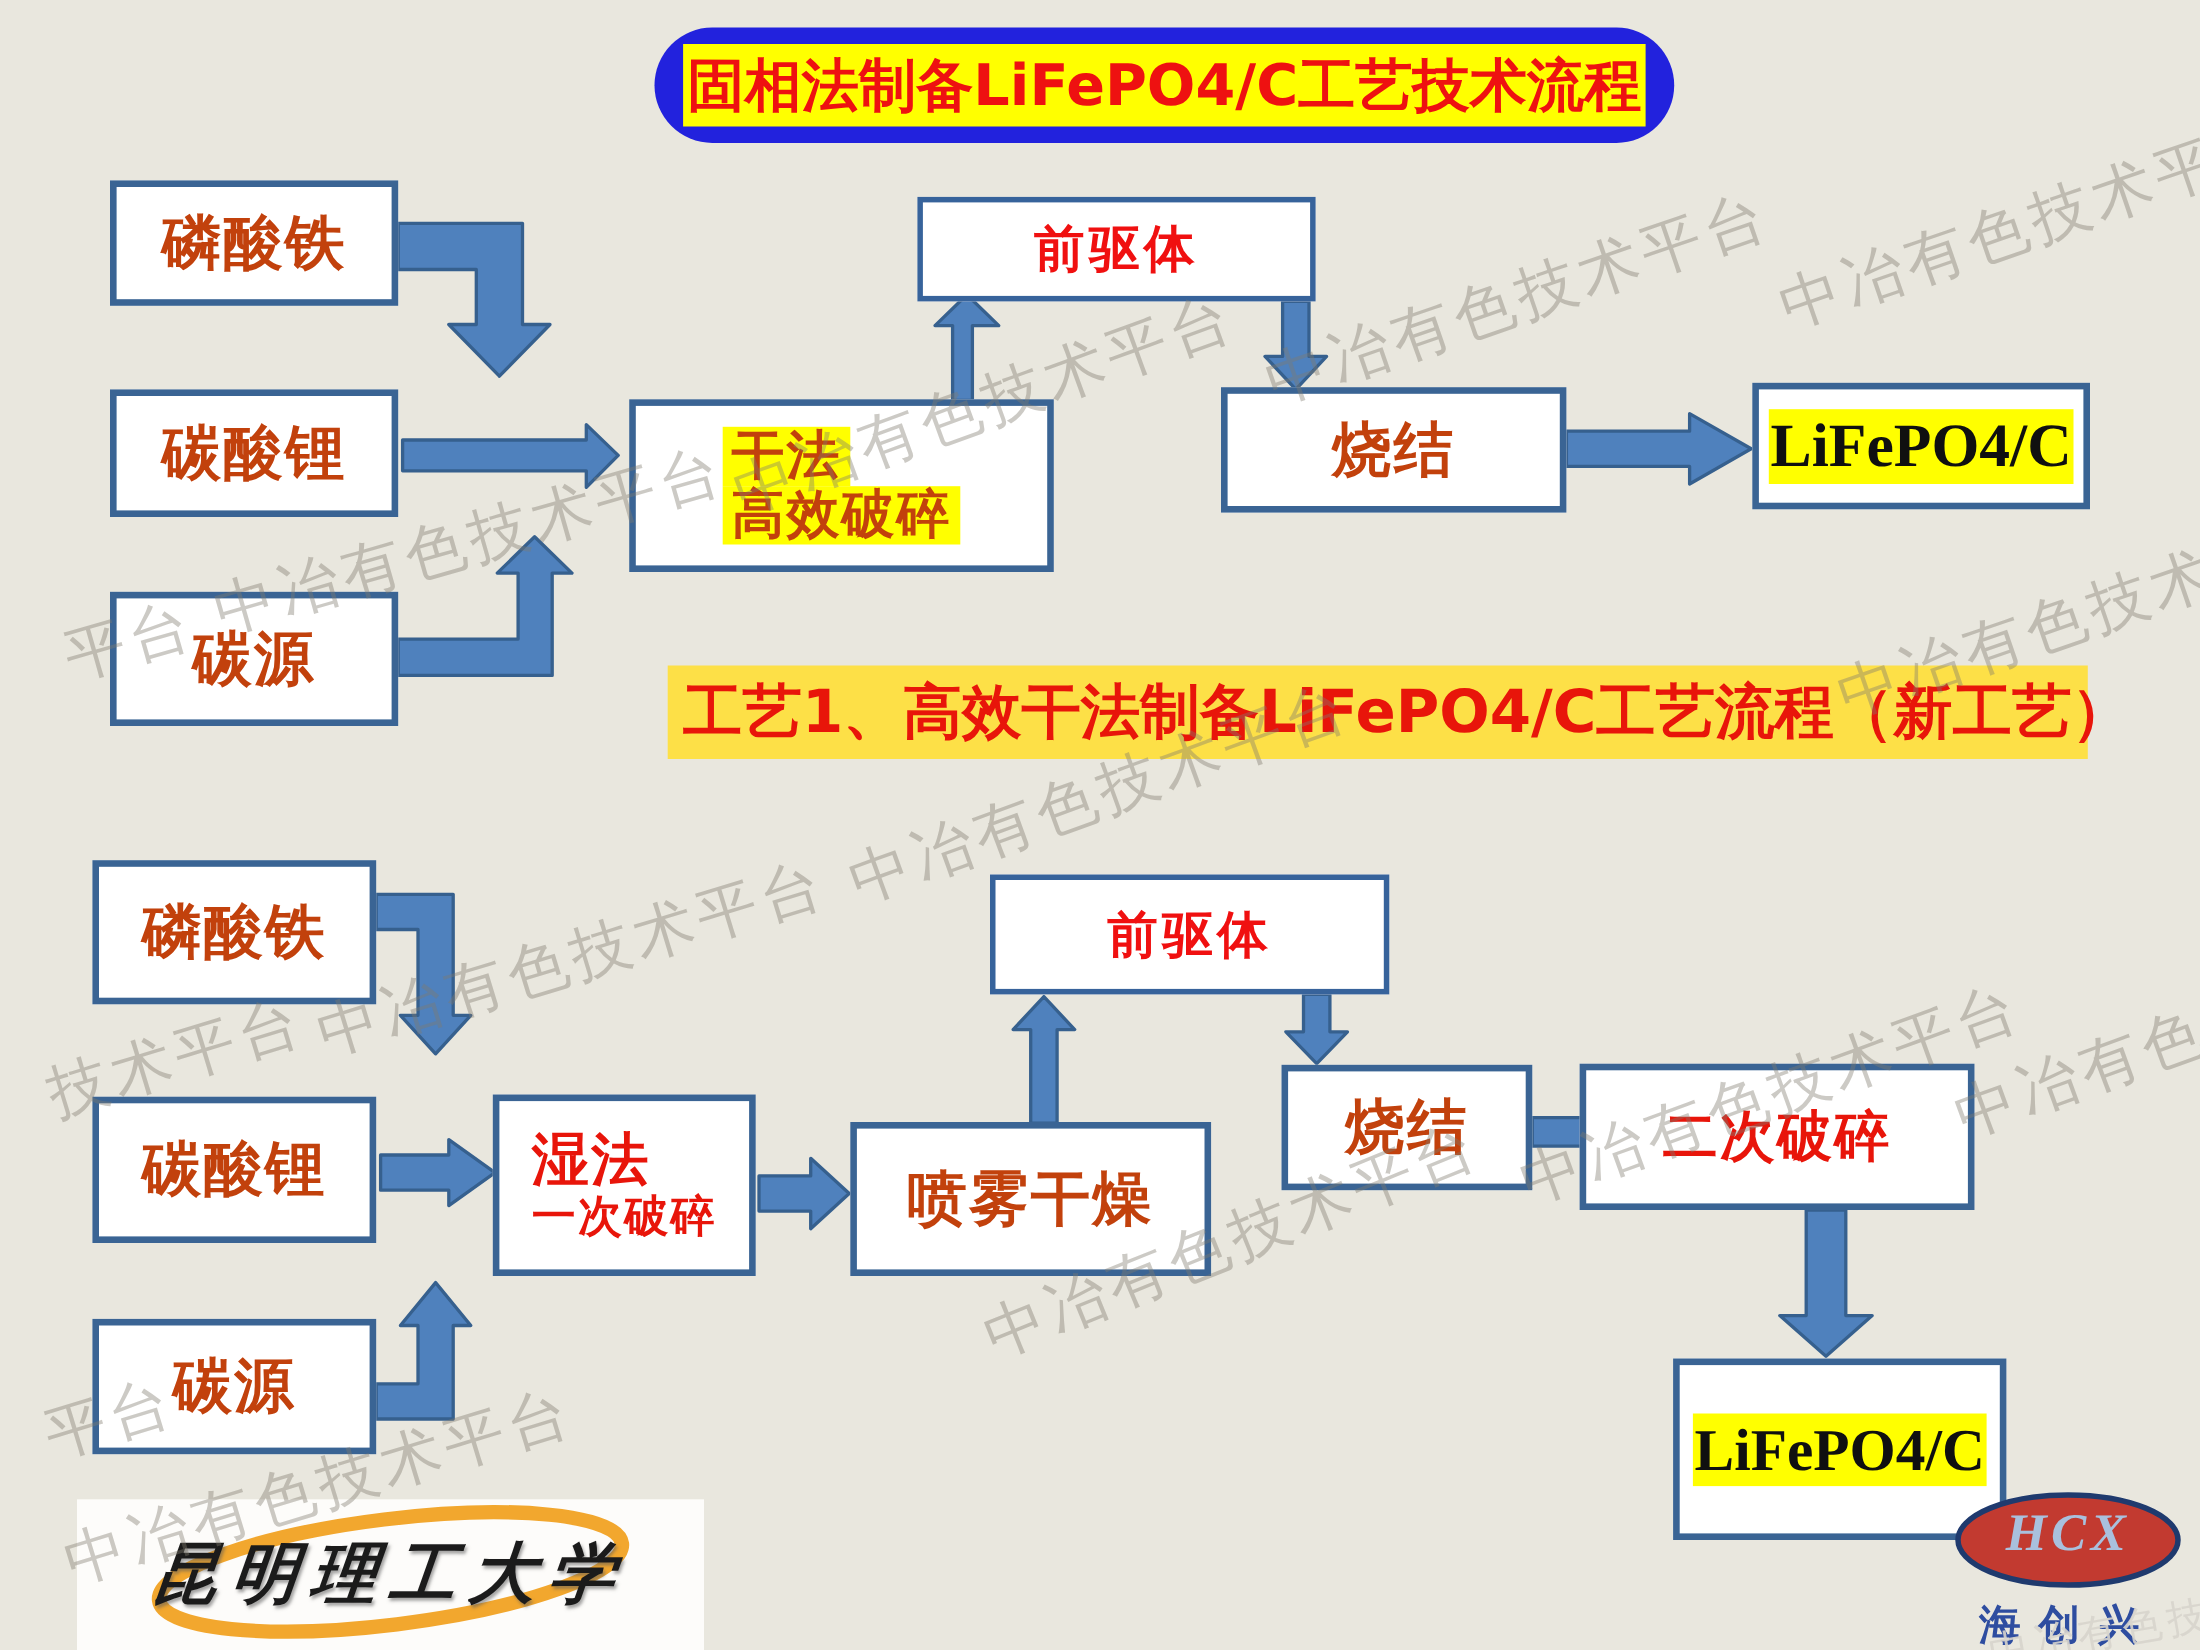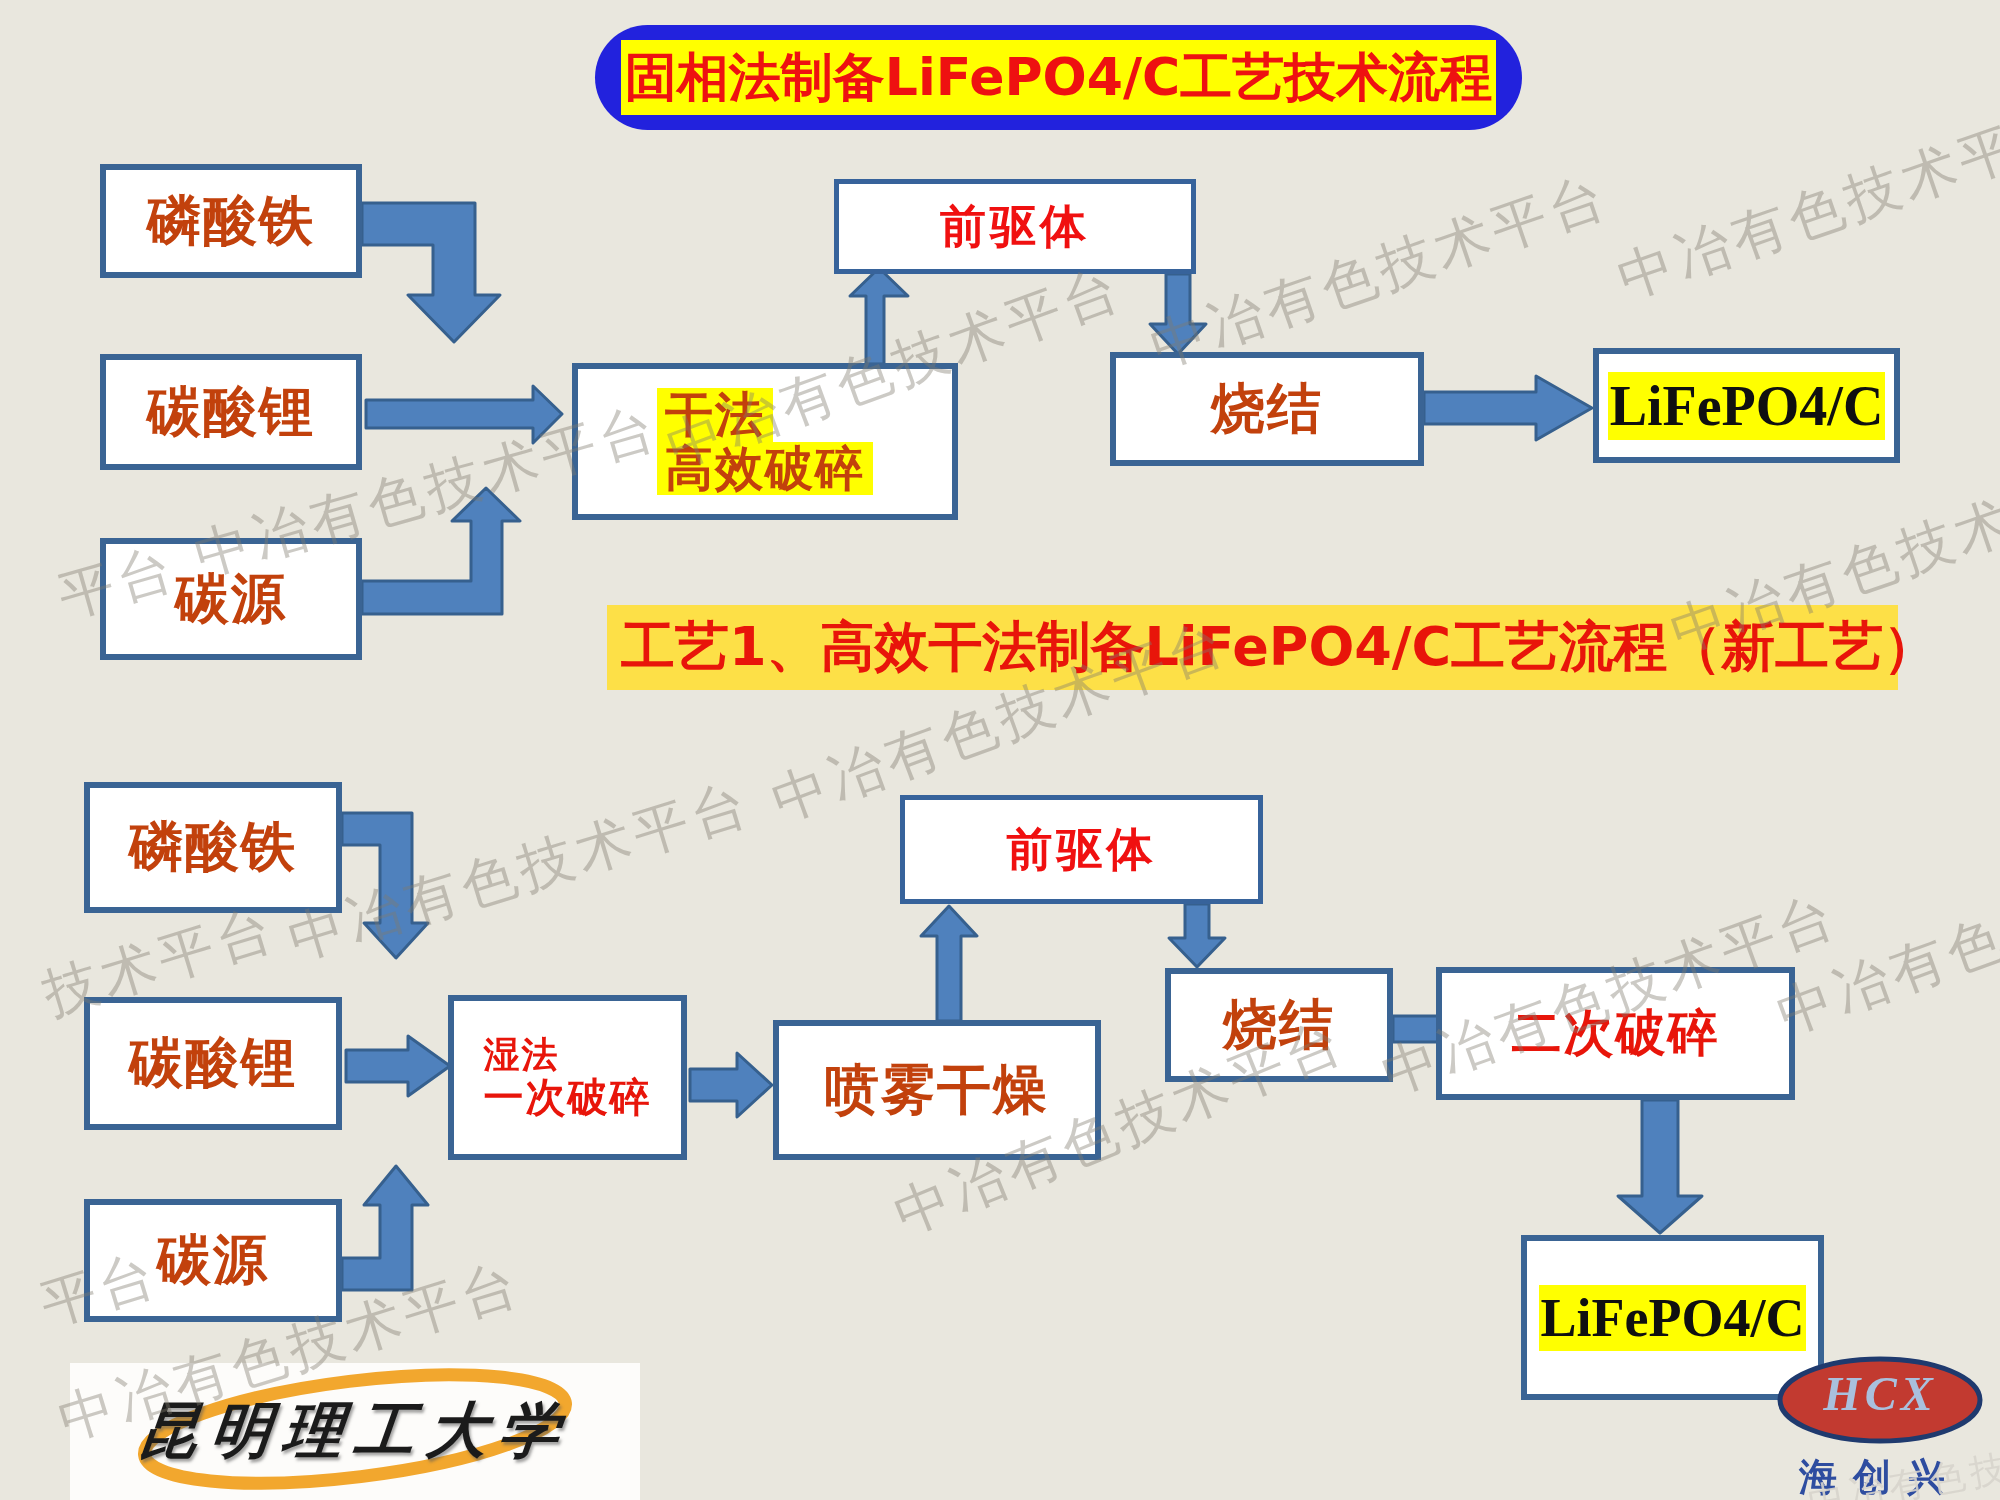--- a/index.html
+++ b/index.html
@@ -139,21 +139,21 @@
     <span class="btxt">磷酸铁</span>
   </div>
   <div class="wbox" style="left:84px;top:997px;width:258px;height:133px;">
     <span class="btxt">碳酸锂</span>
   </div>
   <div class="wbox" style="left:84px;top:1199px;width:258px;height:123px;">
     <span class="btxt">碳源</span>
   </div>
   <div class="wbox" style="left:448px;top:995px;width:239px;height:165px;">
     <div class="crush-lines">
-      <span class="btxt redtxt" style="font-size:36px;">湿法</span>
+      <span class="btxt redtxt" style="font-size:52px;">湿法</span>
       <span class="btxt redtxt" style="font-size:40px;">一次破碎</span>
     </div>
   </div>
   <div class="wbox" style="left:773px;top:1020px;width:328px;height:140px;">
     <span class="btxt">喷雾干燥</span>
   </div>
   <div class="bluebox" style="left:890px;top:795px;width:363px;height:109px;">
     <span class="btxt">前驱体</span>
   </div>
   <div class="wbox" style="left:1165px;top:968px;width:228px;height:114px;">

